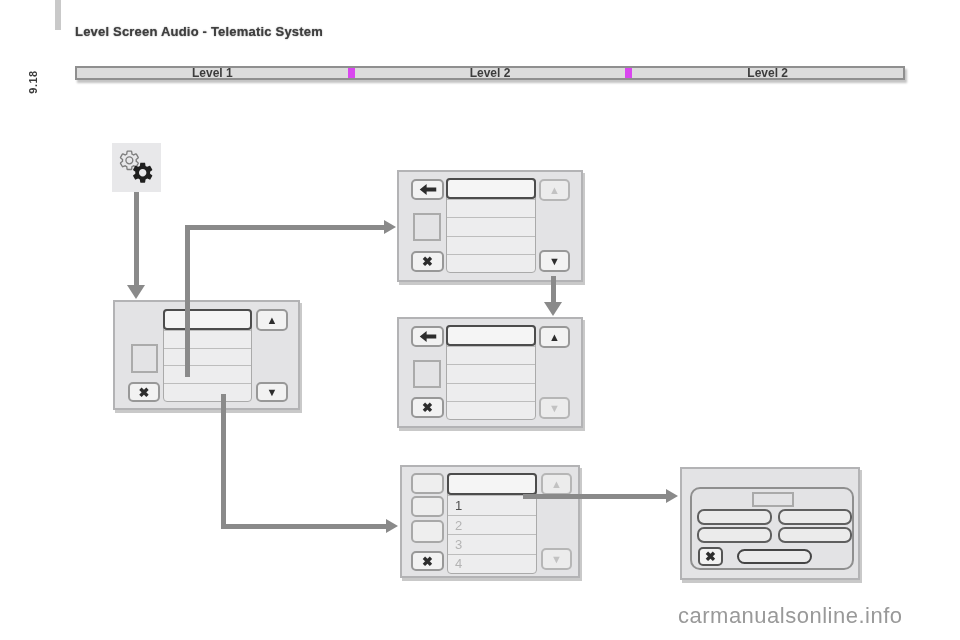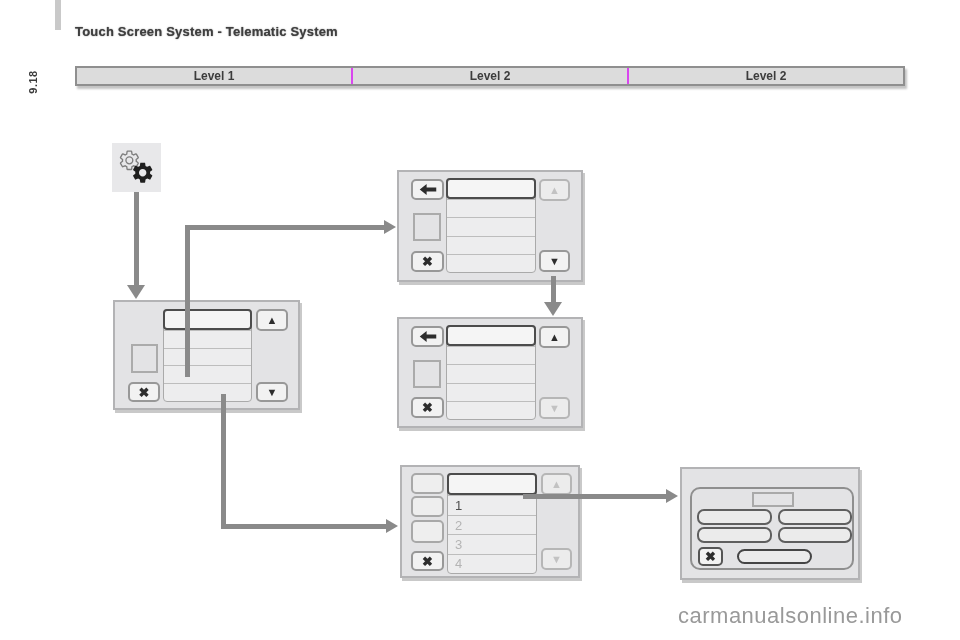--- a/index.html
+++ b/index.html
@@ -7,24 +7,24 @@
           font-family:"Liberation Sans",sans-serif;}
 
   
   .vbar{position:absolute;left:55px;top:0;width:6px;height:30px;background:#c9c9c9;}
   .page-title{position:absolute;left:75px;top:24px;font-size:13px;font-weight:bold;color:#3f3f3f;
               letter-spacing:.2px;text-shadow:0 0 1.2px rgba(63,63,63,.85);}
   .side-num{position:absolute;left:13px;top:62px;width:40px;height:40px;display:flex;align-items:center;justify-content:center;
             transform:rotate(-90deg);font-size:11px;font-weight:bold;color:#3a3a3a;letter-spacing:.5px;}
 
   
-  .lvlbar{position:absolute;left:75px;top:66px;width:830px;height:20px;display:flex;
+  .lvlbar{position:absolute;left:75px;top:66px;width:830px;height:14px;display:flex;
           background:#dcdcdc;border:2px solid #8f8f8f;box-shadow:2px 3px 2px #c4c4c4;box-sizing:border-box;}
   .lvlcell{flex:1;display:flex;align-items:center;justify-content:center;font-size:12px;font-weight:bold;color:#3c3c3c;}
-  .lvlcell + .lvlcell{border-left:2px solid #d946ef;}
+  .lvlcell + .lvlcell{border-left:7px solid #d946ef;}
 
   
   .gearbox{position:absolute;left:112px;top:143px;width:49px;height:49px;background:#e8e8ea;
            display:flex;align-items:center;justify-content:center;}
 
   
   .scr{position:absolute;background:#e3e3e5;border:2px solid #b3b3b5;box-sizing:border-box;
        box-shadow:2px 3px 0 #c9c9c9;}
   .btn{position:absolute;background:#f2f2f2;border:2px solid #989898;border-radius:5px;box-sizing:border-box;
        display:flex;align-items:center;justify-content:center;font-weight:bold;color:#2d2d2d;padding:0;}
@@ -55,21 +55,21 @@
   .pbtn{position:absolute;background:#ebebeb;border:2px solid #5f5f5f;border-radius:7px;box-sizing:border-box;}
 
   .watermark{position:absolute;left:678px;top:603px;font-size:22px;font-weight:normal;color:#999999;letter-spacing:.5px;}
 </style>
 </head>
 <body>
 
 <div class="canvas">
 
   <div class="vbar"></div>
-  <div class="page-title">Touch Screen System - Telematic System</div>
+  <div class="page-title">Level Screen Audio - Telematic System</div>
   <div class="side-num">9.18</div>
 
   <div class="lvlbar">
     <div class="lvlcell">Level 1</div>
     <div class="lvlcell">Level 2</div>
     <div class="lvlcell">Level 2</div>
   </div>
 
   <div class="gearbox">
     <svg width="42" height="42" viewBox="0 0 44 44">

